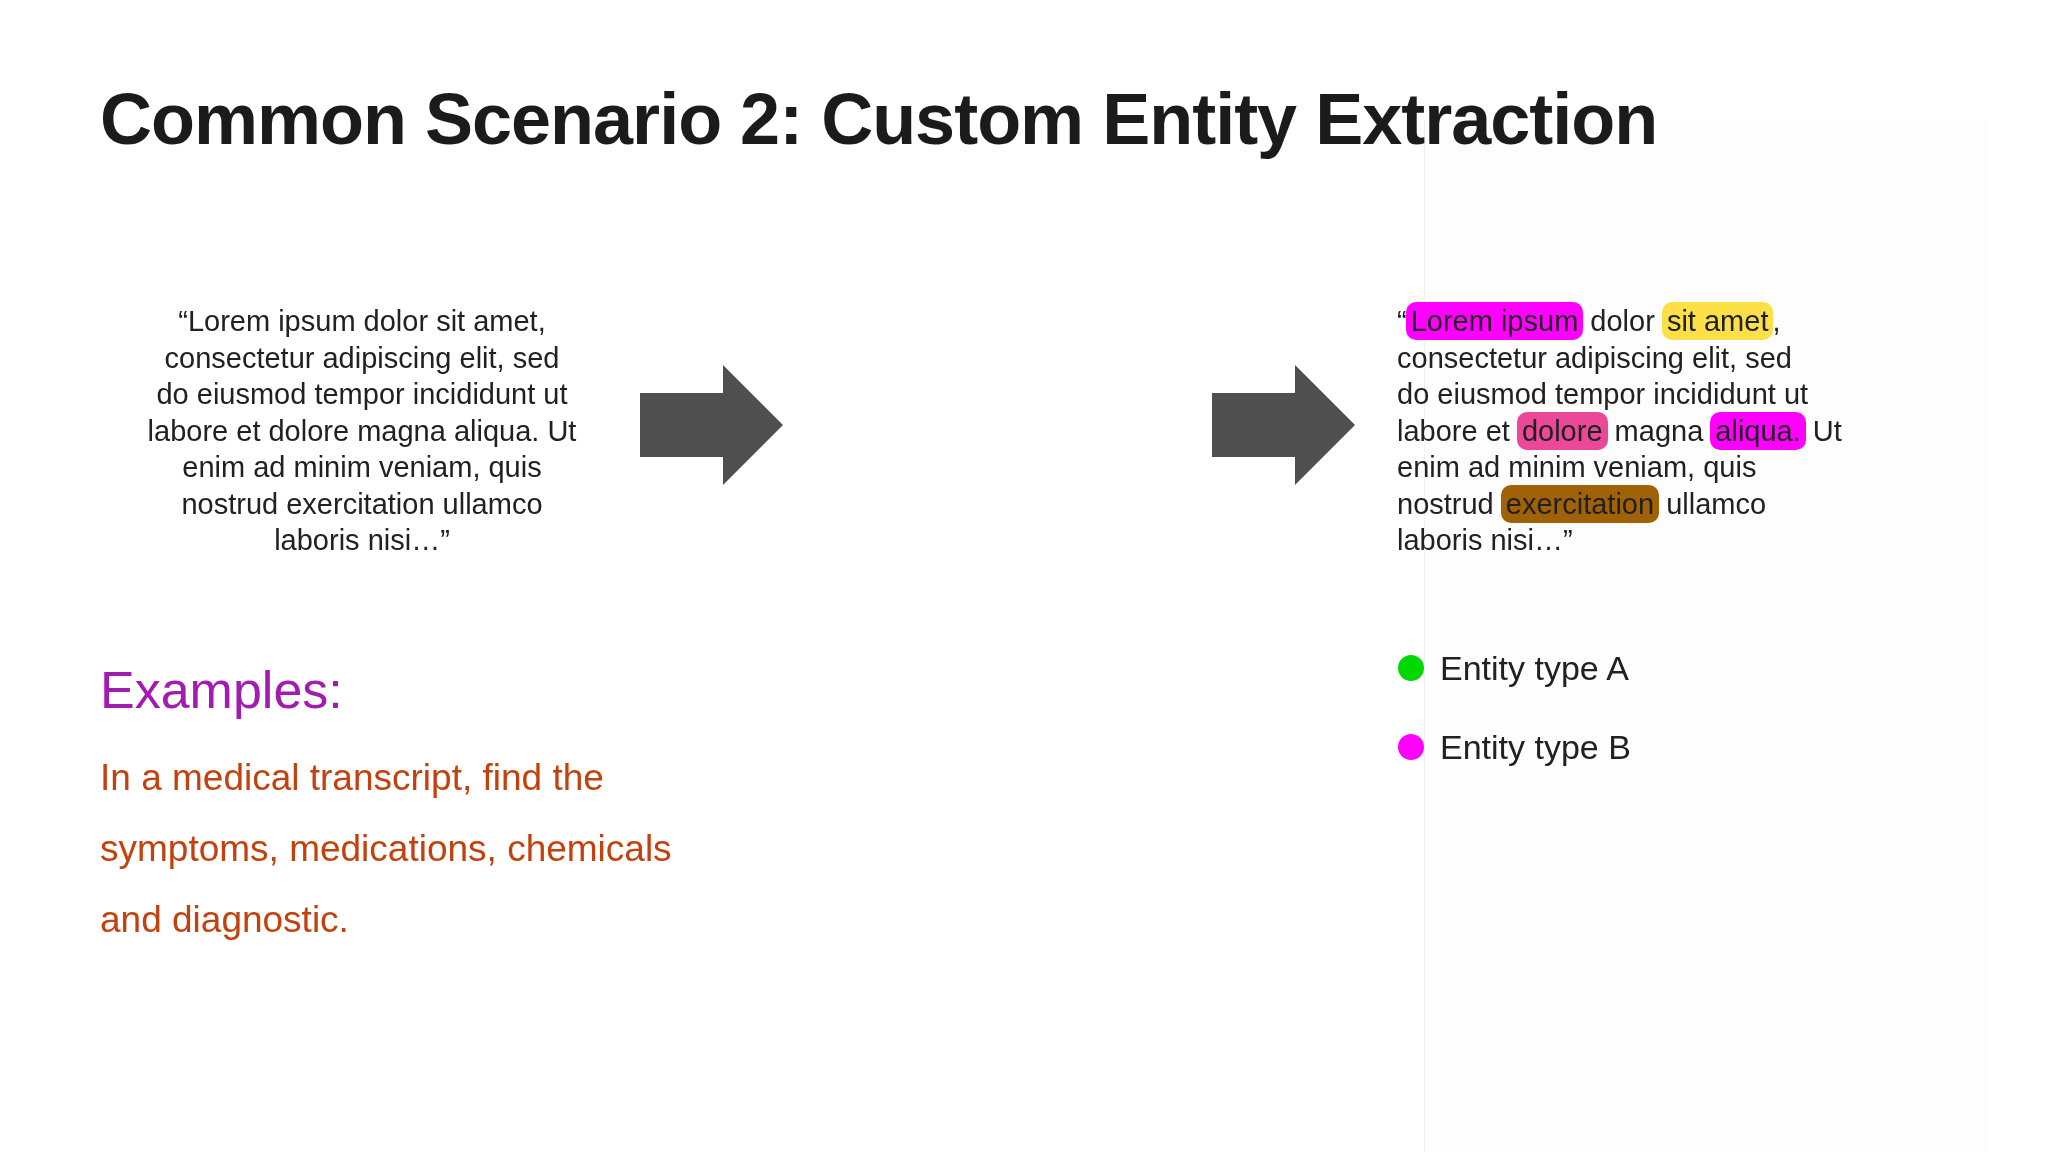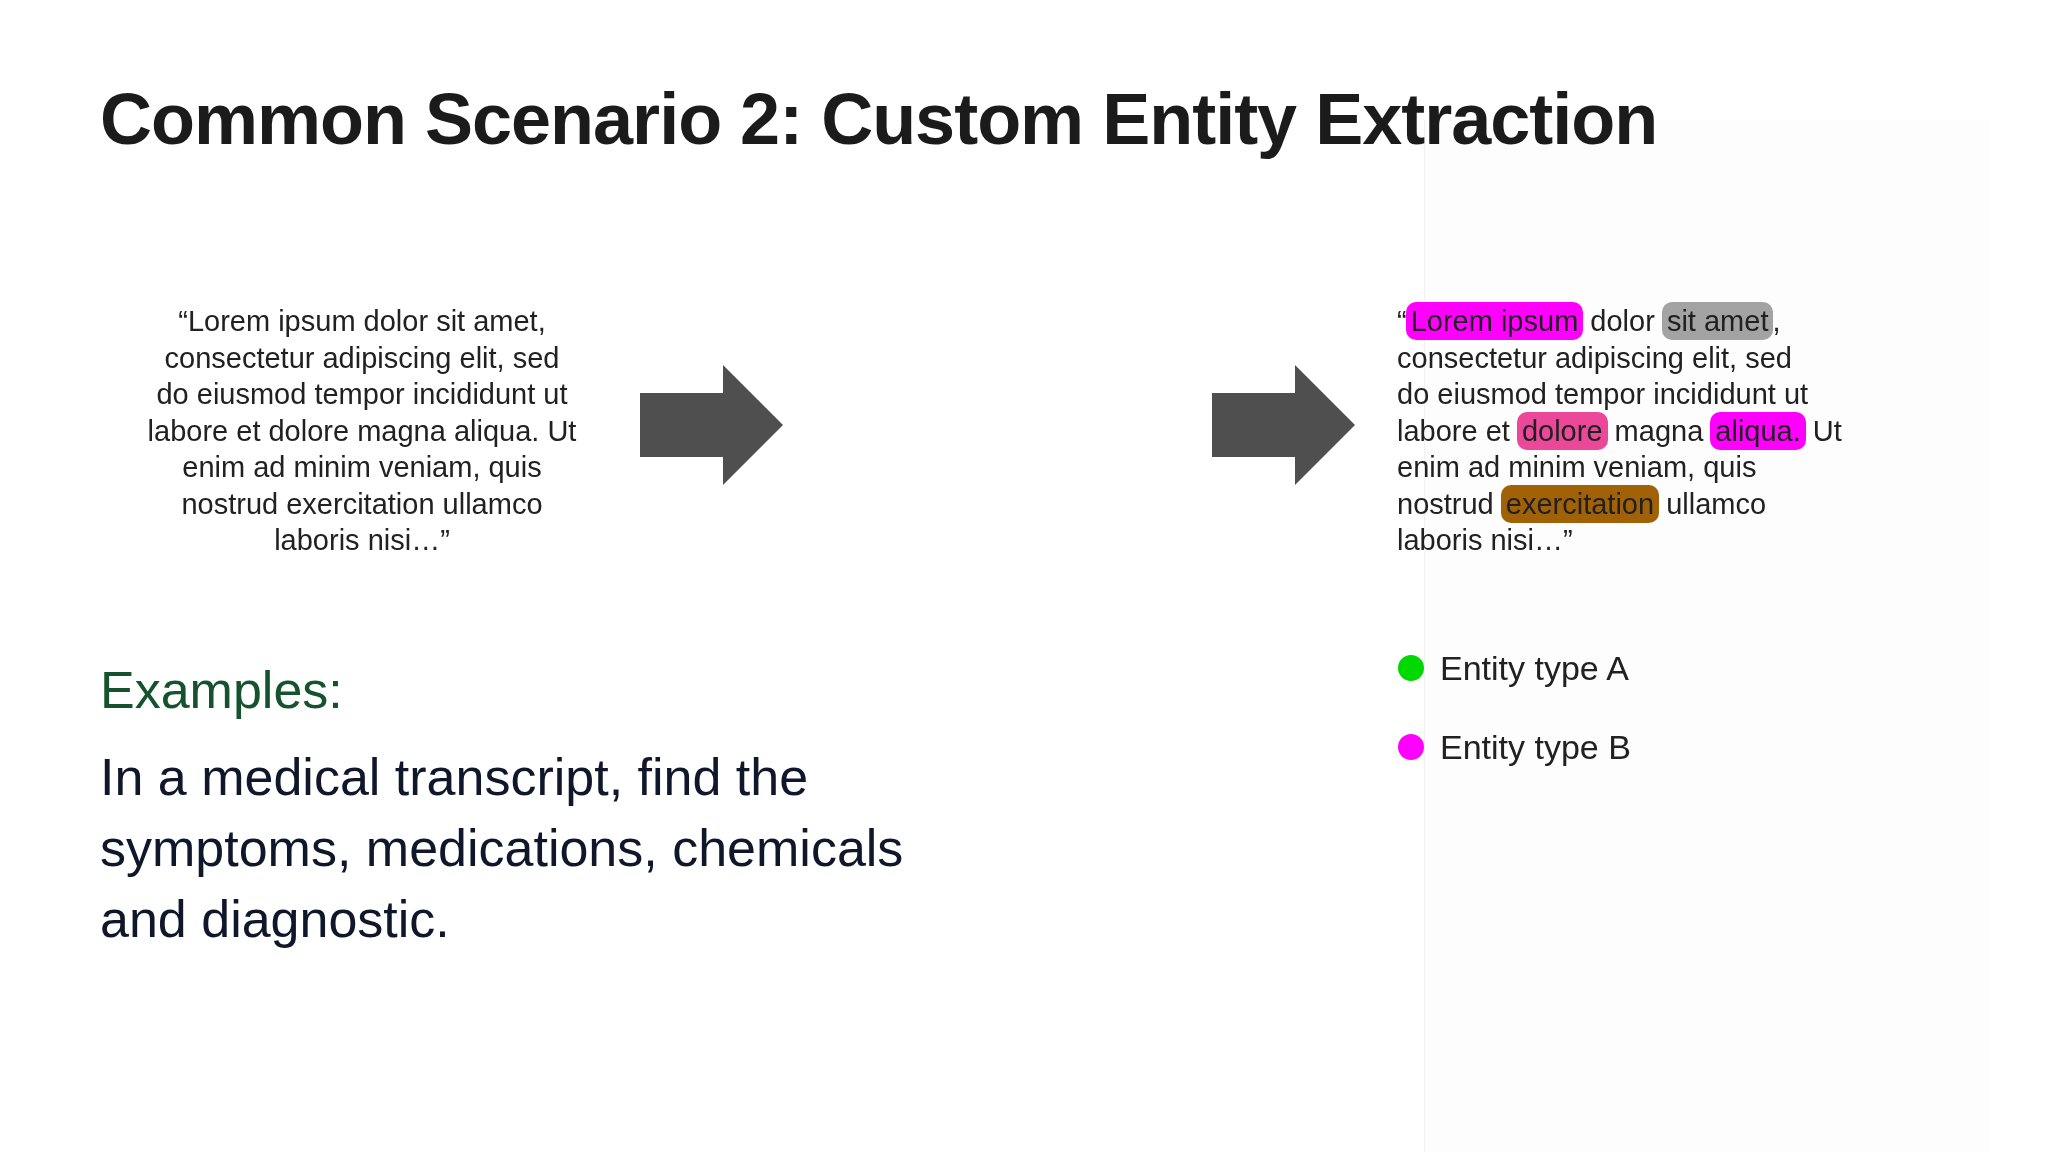--- a/index.html
+++ b/index.html
@@ -81,29 +81,29 @@
     font-size: 34px;
     color: #212121;
     white-space: nowrap;
   }
   .examples-heading {
     position: absolute;
     left: 100px; top: 655px;
     font-size: 52px;
     font-weight: 300;
     line-height: 71px;
-    color: #14532d;
+    color: #a21caf;
   }
   .examples-body {
     position: absolute;
     left: 100px; top: 742px;
-    font-size: 52px;
+    font-size: 37px;
     font-weight: 300;
     line-height: 71px;
-    color: #0f172a;
+    color: #c2410c;
     white-space: pre-line;
   }
 </style>
 </head>
 <body>
 
 <div id="slide">
 
   <div class="side-panel"></div>
 
@@ -123,21 +123,21 @@
 
   <div class="model-box">
     <span>Custom Entity
 Model</span>
   </div>
 
   <svg id="arrow-2" class="arrow" viewBox="0 0 143 120">
     <polygon points="0,28 83,28 83,0 143,60 83,120 83,92 0,92" fill="#4F4F4F"></polygon>
   </svg>
 
-  <div id="output-text" class="body-text"><span>“</span><span class="hl" style="background: rgb(255, 0, 255);">Lorem ipsum</span><span> dolor </span><span class="hl" style="background: #a3a3a3;">sit amet</span><span>,
+  <div id="output-text" class="body-text"><span>“</span><span class="hl" style="background: rgb(255, 0, 255);">Lorem ipsum</span><span> dolor </span><span class="hl" style="background: #fde047;">sit amet</span><span>,
 consectetur adipiscing elit, sed
 do eiusmod tempor incididunt ut
 labore et </span><span class="hl" style="background: #ec4899;">dolore</span><span> magna </span><span class="hl" style="background: rgb(255, 0, 255);">aliqua.</span><span> Ut
 enim ad minim veniam, quis
 nostrud </span><span class="hl" style="background: #a16207;">exercitation</span><span> ullamco
 laboris nisi…”</span></div>
 
   <div class="legend">
     <div class="legend-row">
       <span class="legend-dot" id="dot-a" style="background: rgb(0, 217, 0);"></span>

